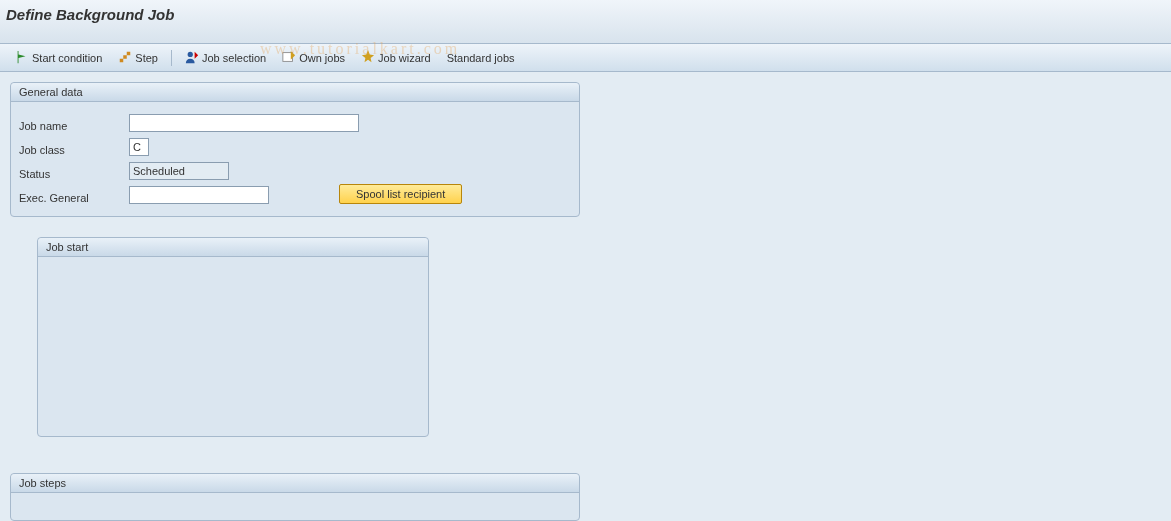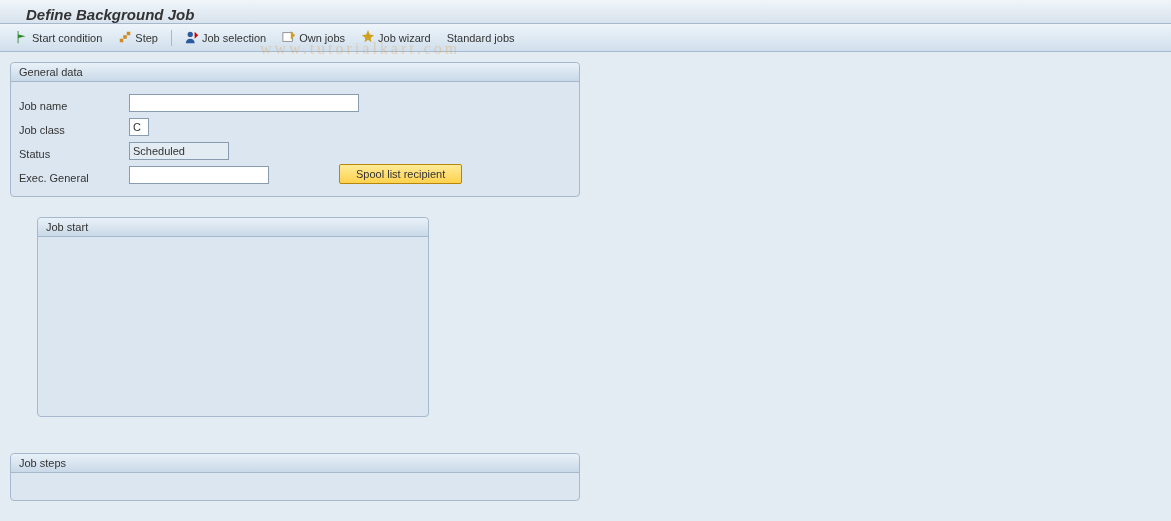--- a/index.html
+++ b/index.html
@@ -7,22 +7,22 @@
       font-family: Arial, sans-serif;
       font-size: 11px;
       background: #e3ecf3;
       width: 1171px;
       height: 521px;
       overflow: hidden;
     }
     .title-bar {
       background: linear-gradient(to bottom, #f0f5fa 0%, #d8e3ed 100%);
       border-bottom: 1px solid #a6b9cc;
-      padding: 6px 26px;
-      height: 24px;
+      padding: 6px 6px;
+      height: 44px;
     }
     .title-bar h1 {
       font-size: 15px;
       font-style: italic;
       font-weight: bold;
       color: #333;
     }
     .toolbar {
       background: linear-gradient(to bottom, #eef4fa 0%, #d0dfec 100%);
       border-bottom: 1px solid #a6b9cc;

